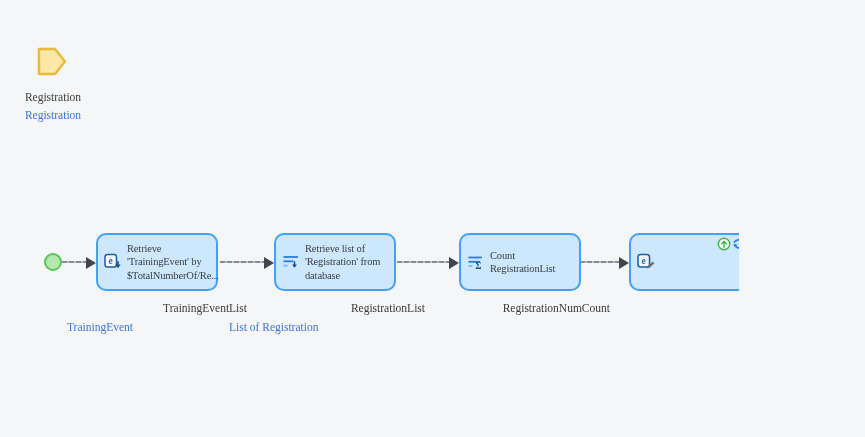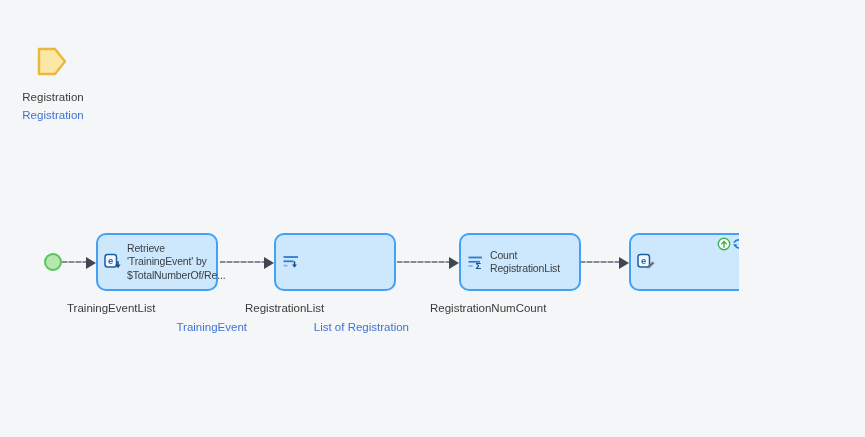--- a/index.html
+++ b/index.html
@@ -1,18 +1,18 @@
 <!DOCTYPE html>
 <html><head>
 <meta charset="utf-8">
 <style>
   html,body{margin:0;padding:0;background:#f5f6f7;}
   .canvas{
     position:relative;width:739px;height:437px;background:#f5f6f7;overflow:hidden;
-    font-family:Liberation Sans, sans-serif;
+    font-family:Liberation Serif, serif;
   }
   
   .param-shape{position:absolute;left:37px;top:47px;width:30px;height:30px;}
   .param-name{position:absolute;left:-37px;top:91px;width:180px;text-align:center;
     font-size:11.5px;color:#3b3b3b;}
   .param-type{position:absolute;left:-37px;top:109px;width:180px;text-align:center;
     font-size:11.5px;color:#3f74d4;}
   
   .event{position:absolute;width:18px;height:18px;border-radius:50%;box-sizing:border-box;}
   .event-start{left:44px;top:253px;background:#b4e8ae;border:2.5px solid #55c657;}
@@ -20,23 +20,23 @@
   
   .activity{position:absolute;top:233px;width:122px;height:58px;box-sizing:border-box;
     background:#cde7fc;border:2px solid #42a0f5;border-radius:10px;
     display:flex;align-items:center;padding:0 3px 0 6px;}
   .act-icon{flex:0 0 18px;height:18px;margin-right:5px;}
   .act-caption{font-size:10.5px;line-height:13.5px;color:#3a3f45;letter-spacing:-0.15px;
     white-space:nowrap;}
   .badges{position:absolute;top:2px;right:3px;display:flex;gap:1px;}
   .badges svg{display:block;}
   
-  .var-label{position:absolute;top:302px;width:180px;text-align:left;
+  .var-label{position:absolute;top:302px;width:180px;text-align:right;
     font-size:11.5px;color:#3b3b3b;}
-  .type-label{position:absolute;top:321px;width:180px;text-align:right;
+  .type-label{position:absolute;top:321px;width:180px;text-align:left;
     font-size:11.5px;color:#3f74d4;}
   
   .connector{position:absolute;top:256px;height:13px;}
   .cline{position:absolute;left:0;right:8px;top:5px;height:2px;
     background:repeating-linear-gradient(90deg,#868c94 0 5px,#bac0c6 5px 7px);}
   .carrow{position:absolute;right:0;top:0.5px;width:0;height:0;
     border-left:10px solid #3f4650;border-top:6px solid transparent;border-bottom:6px solid transparent;}
 </style>
 </head>
 <body>
@@ -89,20 +89,25 @@
   <div class="type-label" style="left:67px">TrainingEvent</div>
 
   <div class="activity" style="left:274px">
     <svg class="act-icon" viewBox="0 0 18 18">
       <line x1="1.5" y1="4" x2="16" y2="4" stroke="#2e7cd6" stroke-width="1.8"></line>
       <line x1="1.5" y1="8.3" x2="11.5" y2="8.3" stroke="#2e7cd6" stroke-width="1.8"></line>
       <line x1="1.5" y1="12.6" x2="5.5" y2="12.6" stroke="#7fb3e8" stroke-width="1.8"></line>
       <path d="M12.5 8.3 V12.4" stroke="#1b4f87" stroke-width="1.5" fill="none"></path>
       <path d="M10.1 11.4 L12.5 14.8 L14.9 11.4 Z" fill="#1b4f87"></path>
     </svg>
+    <div class="act-caption">
+      <div>Retrieve list of</div>
+      <div>'Registration' from</div>
+      <div>database</div>
+    </div>
   </div>
   <div class="var-label" style="left:245px">RegistrationList</div>
   <div class="type-label" style="left:229px">List of Registration</div>
 
   <div class="activity" style="left:459px">
     <svg class="act-icon" viewBox="0 0 18 18">
       <line x1="1.5" y1="4.5" x2="15" y2="4.5" stroke="#2e7cd6" stroke-width="1.8"></line>
       <line x1="1.5" y1="8.8" x2="13" y2="8.8" stroke="#2e7cd6" stroke-width="1.8"></line>
       <line x1="1.5" y1="13" x2="5.5" y2="13" stroke="#7fb3e8" stroke-width="1.8"></line>
       <text x="11.3" y="16.4" font-size="9.5" font-weight="bold" fill="#1b4f87" text-anchor="middle">Σ</text>

